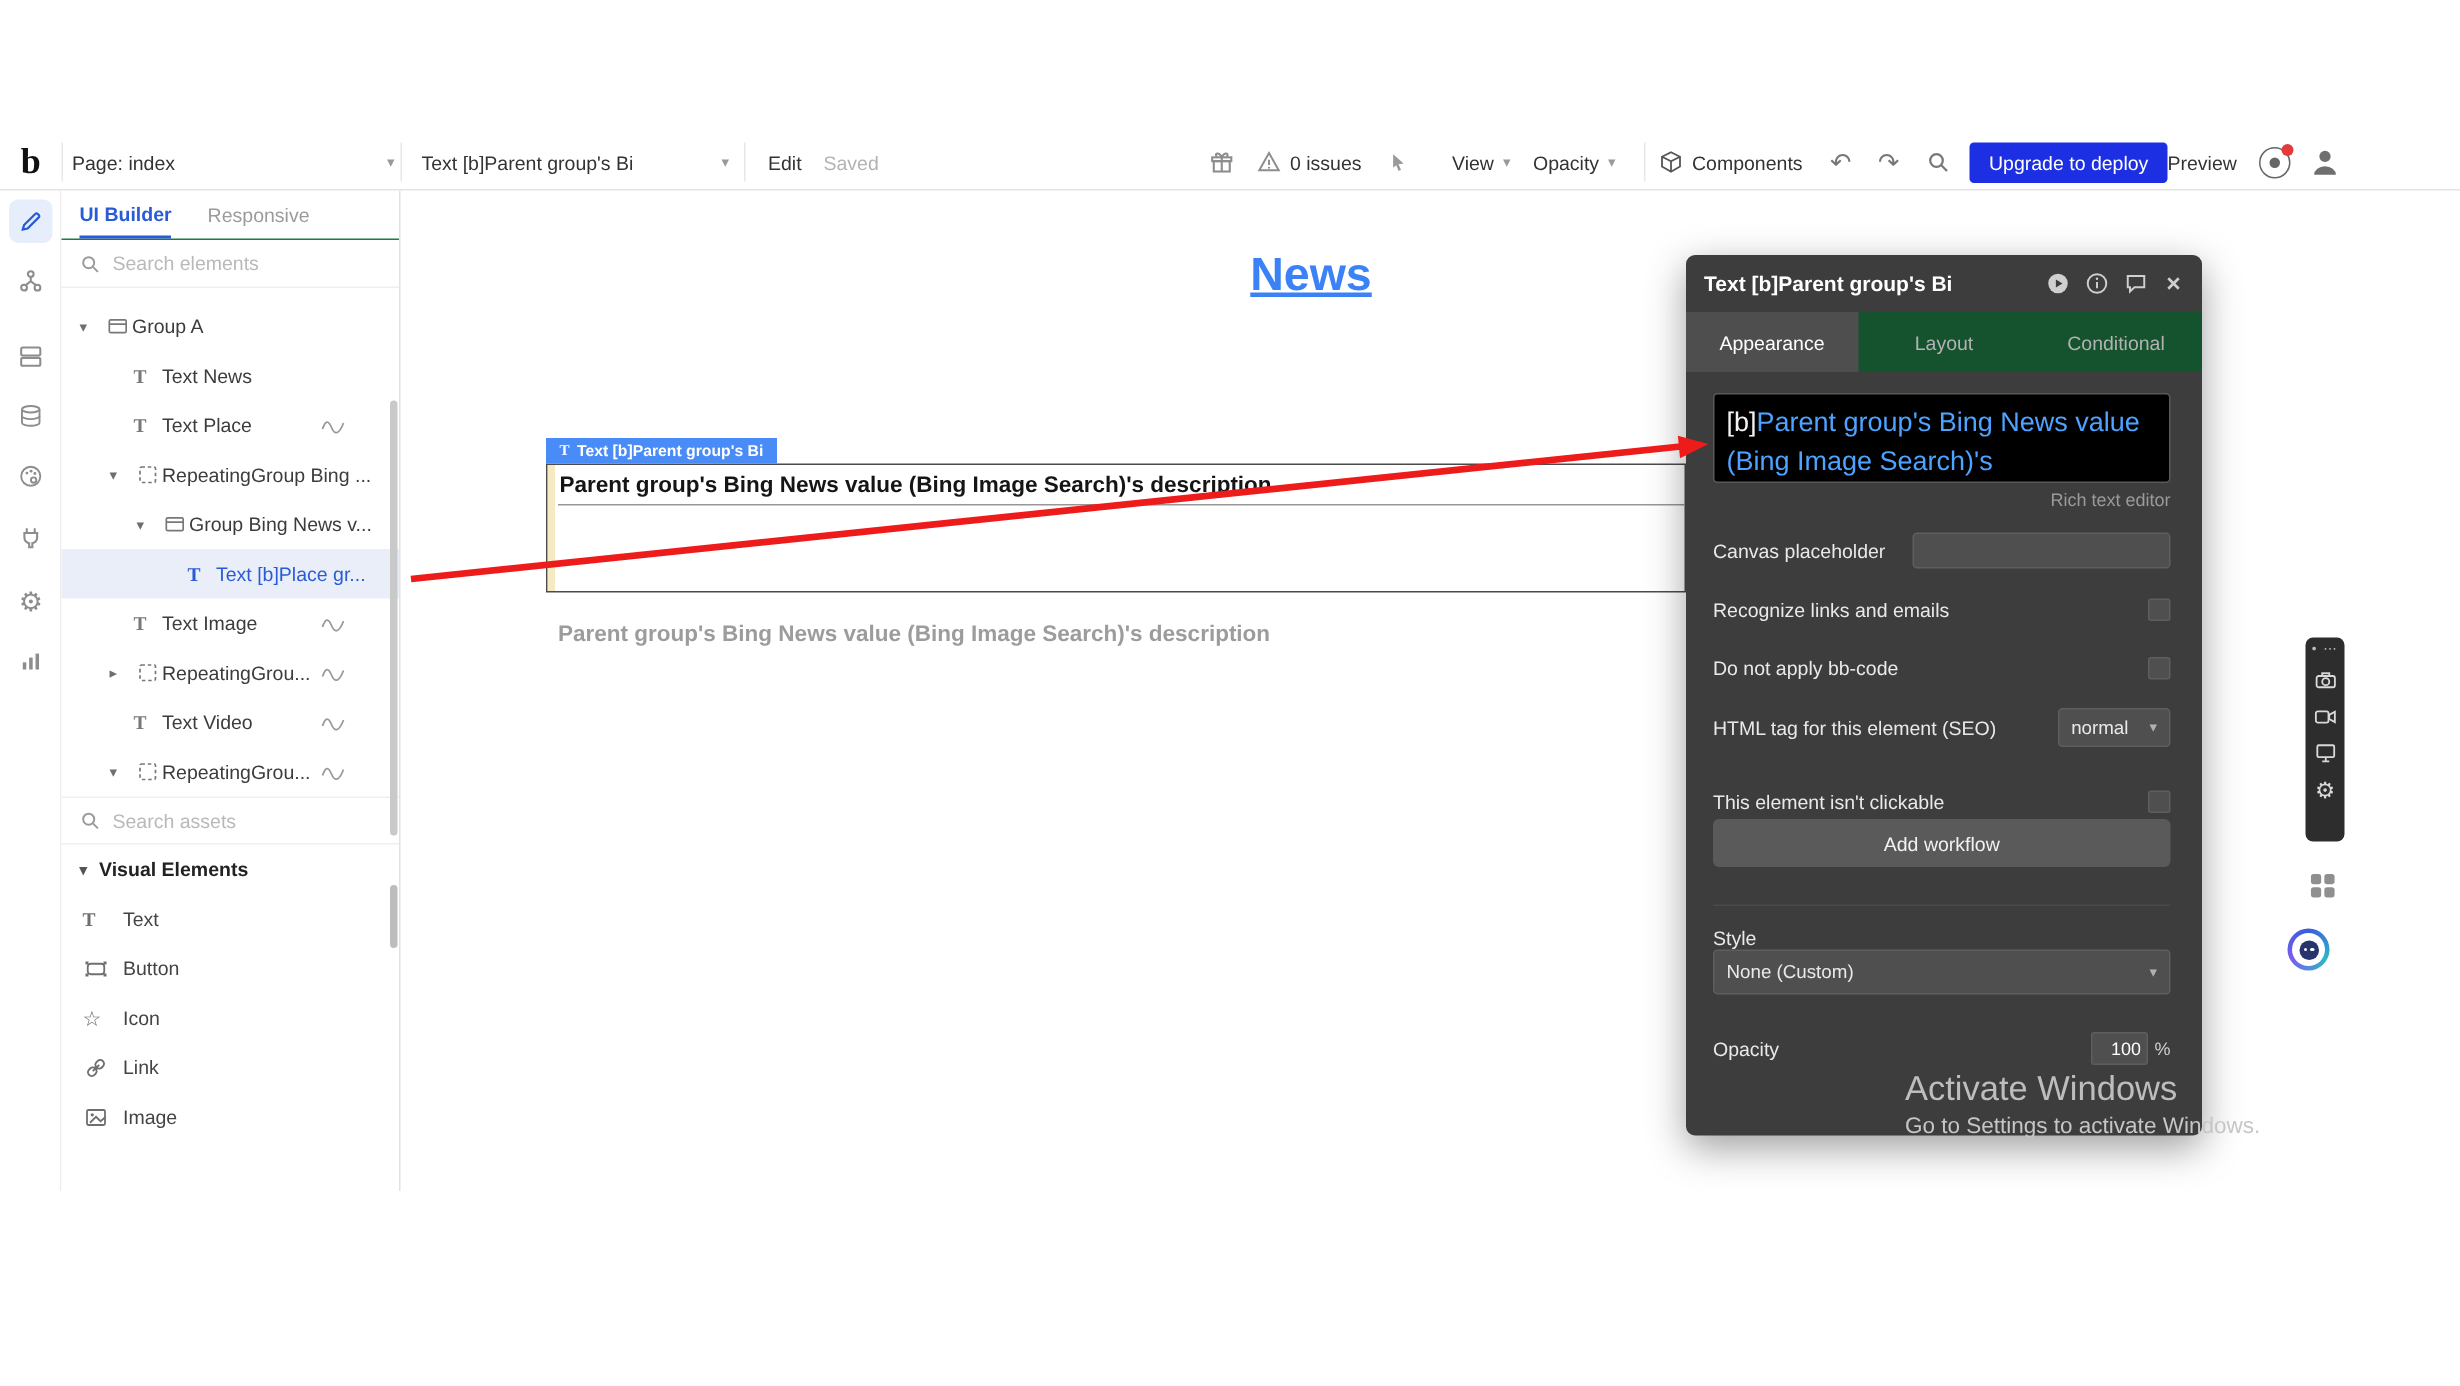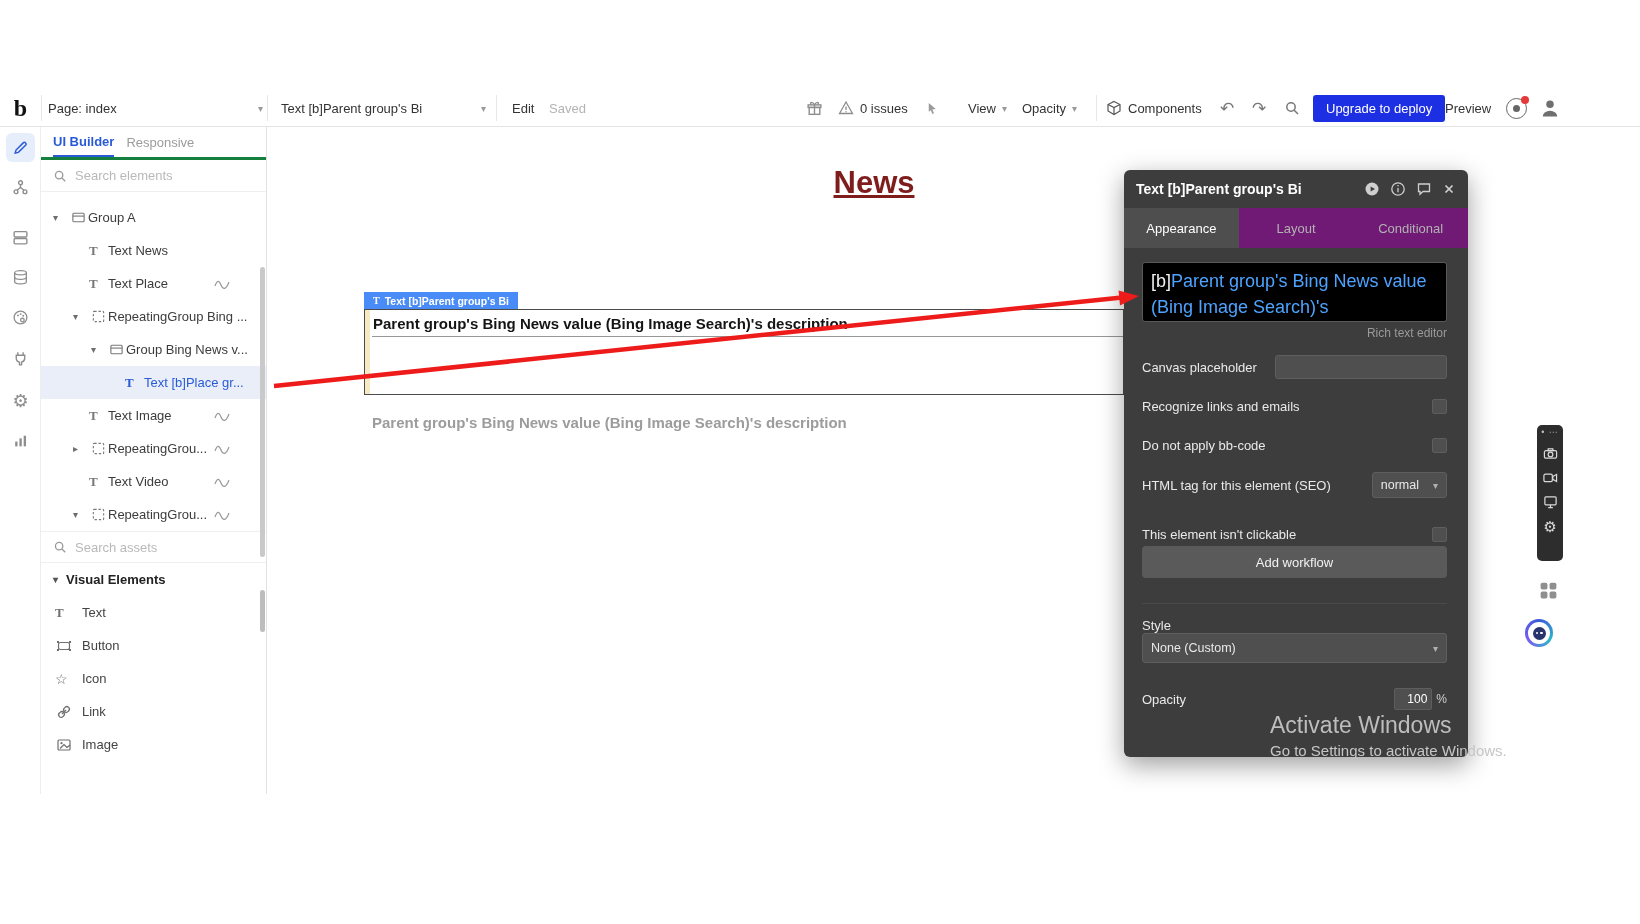--- a/index.html
+++ b/index.html
@@ -21,21 +21,21 @@
   .help-circ .badge{position:absolute;right:-3px;top:-3px;width:8px;height:8px;border-radius:50%;background:#e33a3a}
 
   
   .rail{position:absolute;left:0;top:127px;width:41px;height:667px;background:#fff;border-right:1px solid #ededed;z-index:4}
   .rail-ic{position:absolute;left:6px;width:29px;height:29px;display:flex;align-items:center;justify-content:center;color:#8d8d8d;cursor:pointer}
   .rail-ic.active{background:#e7eefb;border-radius:6px;color:#2a5bd7}
   .gear-glyph{font-size:18px;line-height:1}
 
   
   .sidebar{position:absolute;left:41px;top:127px;width:226px;height:667px;background:#fff;border-right:1px solid #e2e2e2;z-index:4;font-size:13px;color:#3c3c3c}
-  .sb-tabs{height:33px;display:flex;gap:12px;padding:0 12px;border-bottom:3px solid #15803d}
+  .sb-tabs{height:33px;display:flex;gap:24px;padding:0 12px;border-bottom:1px solid #15803d}
   .sb-tab{height:100%;display:flex;align-items:center;color:#9b9b9b;cursor:pointer}
   .sb-tab.active{color:#2a5bd7;font-weight:700;border-bottom:2px solid #2a5bd7}
   .sb-search{height:32px;display:flex;align-items:center;gap:8px;padding:0 12px;border-bottom:1px solid #efefef}
   .sb-search input{border:none;outline:none;flex:1;font-size:13px;color:#444;font-family:"Liberation Sans",sans-serif;background:transparent}
   .sb-search input::placeholder{color:#b9b9b9}
   .tree{padding-top:9px}
   .trow{height:33px;display:flex;align-items:center;cursor:pointer}
   .trow .caret{width:16px;font-size:10px;color:#6e6e6e;flex:none}
   .trow .tic{width:19px;color:#787878;flex:none}
   .tT{font-family:"Liberation Serif",serif;font-weight:700;font-size:13px;color:#555}
@@ -47,21 +47,21 @@
   .trow.sel .tT{color:#2a5bd7}
   .assets-row{border-top:1px solid #efefef;border-bottom:1px solid #efefef}
   .ve-head{height:33px;display:flex;align-items:center;gap:8px;padding-left:12px;font-weight:700;color:#222}
   .ve-head .caret{font-size:10px;color:#555}
   .verow{height:33px;display:flex;align-items:center;gap:9px;padding-left:14px;color:#444;cursor:pointer}
   .verow .tic{width:18px;color:#6f6f6f}
   .sb-scroll{position:absolute;right:1px;width:5px;border-radius:3px;background:#c9c9c9}
 
   
   .canvas{position:absolute;left:267px;top:127px;width:1373px;height:667px;background:#fff;z-index:1}
-  .page-title{position:absolute;left:97px;top:38px;width:1020px;text-align:center;font-size:31px;font-weight:800;color:#7f1d1d;text-decoration:underline}
+  .page-title{position:absolute;left:97px;top:38px;width:1020px;text-align:center;font-size:31px;font-weight:800;color:#3b82f6;text-decoration:underline}
   .el-tag{position:absolute;left:97px;top:165px;height:17px;background:#4a8cf7;color:#fff;font-size:10.5px;font-weight:700;display:flex;align-items:center;gap:5px;padding:0 9px;z-index:2}
   .el-tag .tT{color:#fff;font-size:10px}
   .el-box{position:absolute;left:97px;top:182px;width:760px;height:86px;border:1px solid #4b4b4b;background:#fff}
   .el-accent{position:absolute;left:0;top:0;bottom:0;width:5px;background:rgba(233,208,120,.45)}
   .el-text{margin-left:7px;padding:5px 0 4px 1px;font-size:15px;font-weight:700;color:#151515;border-bottom:1px solid #979797}
   .shadow-text{position:absolute;left:105px;top:287px;font-size:15px;font-weight:700;color:#9c9c9c}
 
   
   .ftool{position:absolute;left:1270px;top:298px;width:26px;height:136px;background:#2d2d2d;border-radius:5px;display:flex;flex-direction:column;align-items:center;padding-top:3px;gap:9px;color:#d9d9d9;z-index:6}
   .ftool .dots{font-size:9px;color:#bdbdbd;letter-spacing:1px;line-height:1}
@@ -69,21 +69,21 @@
   .assist{position:absolute;left:1258px;top:492px;width:28px;height:28px;border-radius:50%;background:conic-gradient(#3b5bdb,#2bb8c9,#7a5cf0,#3b5bdb);display:flex;align-items:center;justify-content:center;z-index:6}
   .assist .inner{width:22px;height:22px;border-radius:50%;background:#fff;display:flex;align-items:center;justify-content:center}
   .assist .core{width:13px;height:13px;border-radius:50%;background:#27346d;display:flex;align-items:center;justify-content:center;gap:2px}
   .assist .eye{width:2.5px;height:2.5px;border-radius:50%;background:#fff}
 
   
   .panel{position:absolute;left:857px;top:43px;width:344px;height:587px;background:#3d3d3d;border-radius:6px;box-shadow:0 8px 26px rgba(0,0,0,.38);color:#e9e9e9;z-index:10;overflow:hidden}
   .p-head{height:38px;display:flex;align-items:center;padding:0 12px;gap:10px}
   .p-title{font-size:14px;font-weight:600;color:#fff;flex:1}
   .p-hic{color:#cfcfcf;cursor:pointer}
-  .p-tabs{height:40px;background:#701a75;display:flex}
+  .p-tabs{height:40px;background:#14532d;display:flex}
   .p-tab{flex:1;display:flex;align-items:center;justify-content:center;font-size:13px;color:#b2b2b2;cursor:pointer}
   .p-tab.active{background:#4e4e4e;color:#fff}
   .p-body{padding:14px 21px 0 18px;font-size:13px}
   .rtbox{height:60px;background:#000000;border:1px solid #595959;border-radius:3px;padding:5px 8px;font-size:18px;line-height:1.45;overflow:hidden}
   .rt-tag{color:#f2f2f2}
   .rt-dyn{color:#4da3ff}
   .rt-note{text-align:right;color:#9a9a9a;font-size:12px;margin-top:4px}
   .prow{margin-top:15px;display:flex;align-items:center;justify-content:space-between;min-height:24px}
   .p-input{width:172px;height:24px;background:#4f4f4f;border:1px solid #5e5e5e;border-radius:3px;color:#eee;font-size:12px;padding:0 6px;outline:none;font-family:"Liberation Sans",sans-serif}
   .p-check{width:15px;height:15px;background:#4f4f4f;border:1px solid #5e5e5e;border-radius:2px;cursor:pointer}

